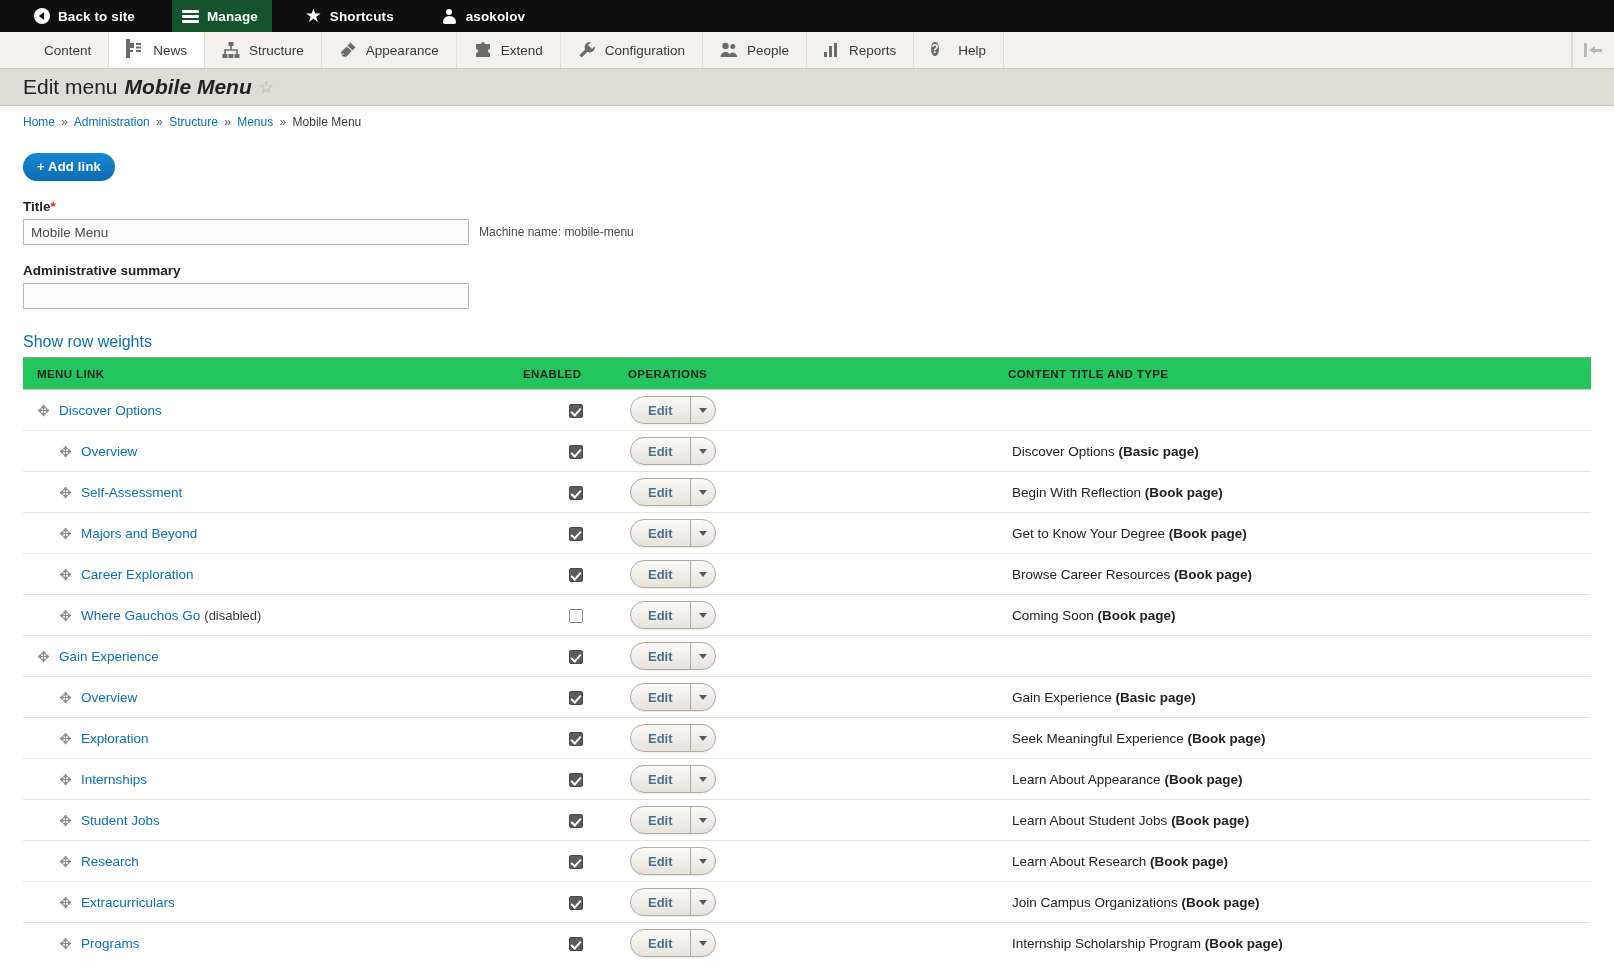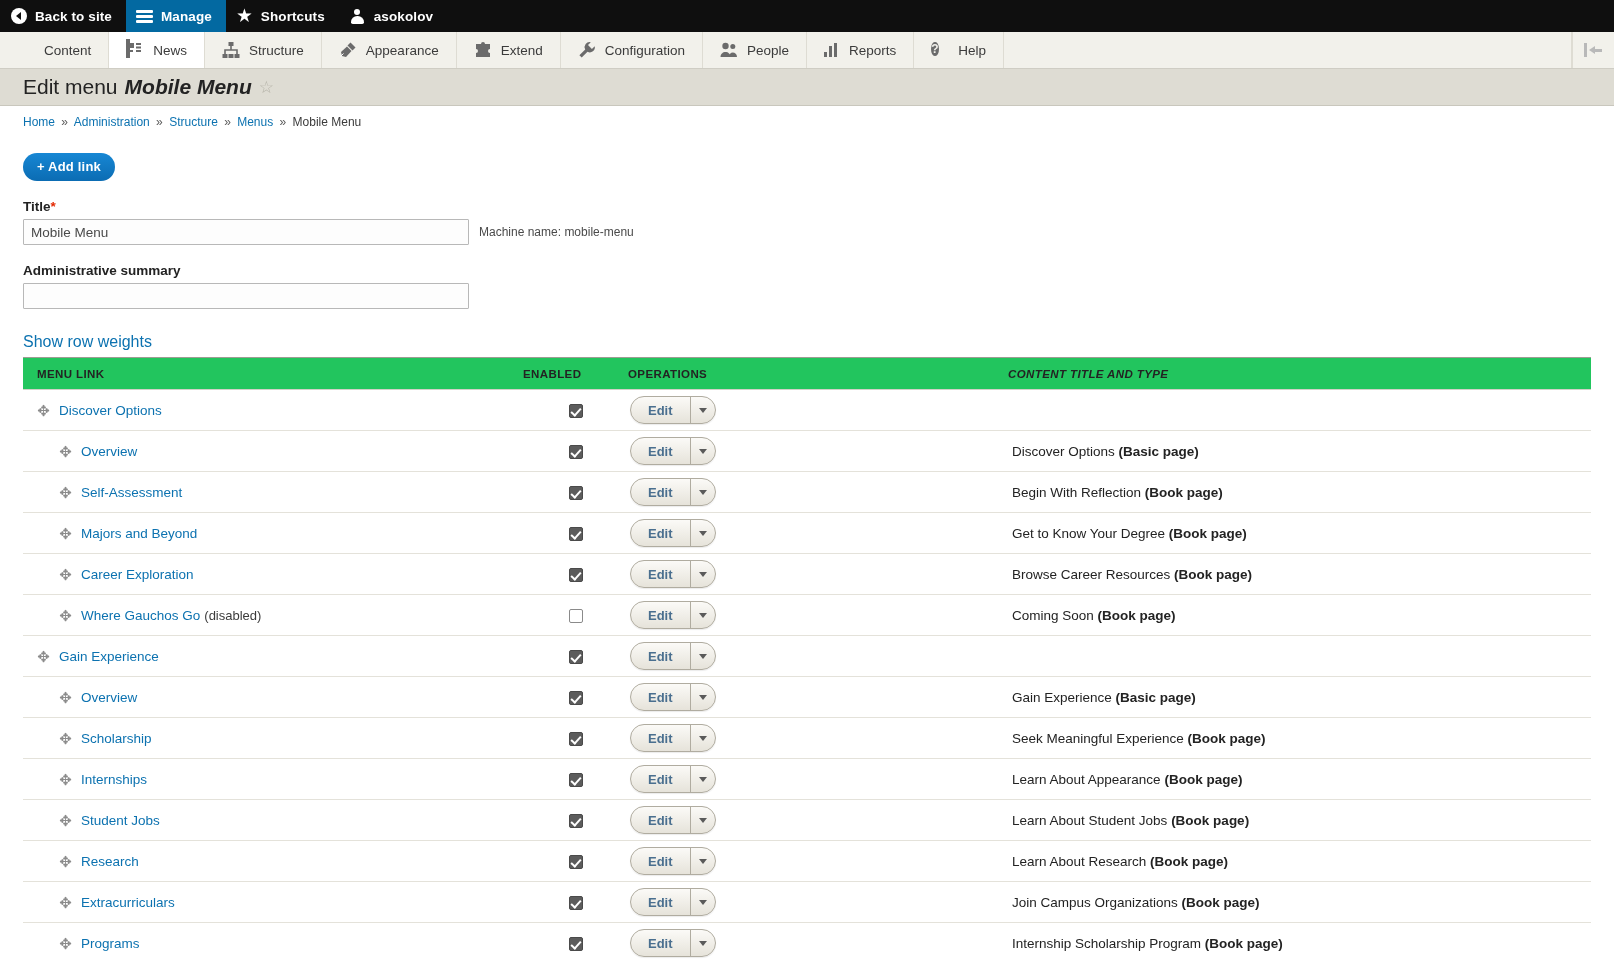--- a/index.html
+++ b/index.html
@@ -24,22 +24,23 @@
   }
   .tb-item {
     display: flex;
     align-items: center;
     gap: 8px;
     padding: 0 14px 0 10px;
     color: #fff;
     text-decoration: none;
     white-space: nowrap;
     letter-spacing: .1px;
-  }
-  .tb-item.active { background: #0369a1; }
+    margin-left: 23px;
+  }
+  .tb-item.active { background: #14532d; }
   .tb-icon { display: inline-flex; align-items: center; justify-content: center; width: 17px; height: 17px; }
 
   
   .icon-back {
     width: 16px; height: 16px; border-radius: 50%;
     background: #fff; position: relative;
   }
   .icon-back:after {
     content: ""; position: absolute; left: 5px; top: 4px;
     width: 0; height: 0;
@@ -226,21 +227,21 @@
     font-size: 13.5px;
   }
   .col-link   { width: 500px; padding-left: 14px !important; }
   .col-enabled{ width: 105px; text-align: center; margin-top: 36px; }
   .col-ops    { width: 380px; }
   .col-title  { width: auto; }
 
   th.col-link { padding-left: 14px; }
   th.col-enabled { text-align: left; padding-left: 0 !important; }
   th.col-ops { padding-left: 2px; }
-  th.col-title { padding-left: 4px; font-style: italic; }
+  th.col-title { padding-left: 4px; }
 
   .link-cell { display: flex; align-items: center; }
   .drag {
     color: #8b8b8b;
     font-size: 15px;
     line-height: 1;
     margin-right: 9px;
     cursor: move;
     user-select: none;
     display: inline-block;
@@ -624,21 +625,21 @@
                 <span class="arw"></span>
               </div>
             </div>
           </td>
           <td class="col-title"><span class="content-title"><span>Gain Experience </span><b>(Basic page)</b></span></td>
         </tr>
         <tr>
           <td class="col-link">
             <div class="link-cell indent-1">
               <span class="drag">✥</span>
-              <a class="menu-link">Scholarship</a>
+              <a class="menu-link">Exploration</a>
             </div>
           </td>
           <td class="col-enabled"><span class="cb checked"></span></td>
           <td class="col-ops">
             <div class="ops-wrap">
               <div class="split-btn">
                 <span class="lbl">Edit</span>
                 <span class="arw"></span>
               </div>
             </div>

